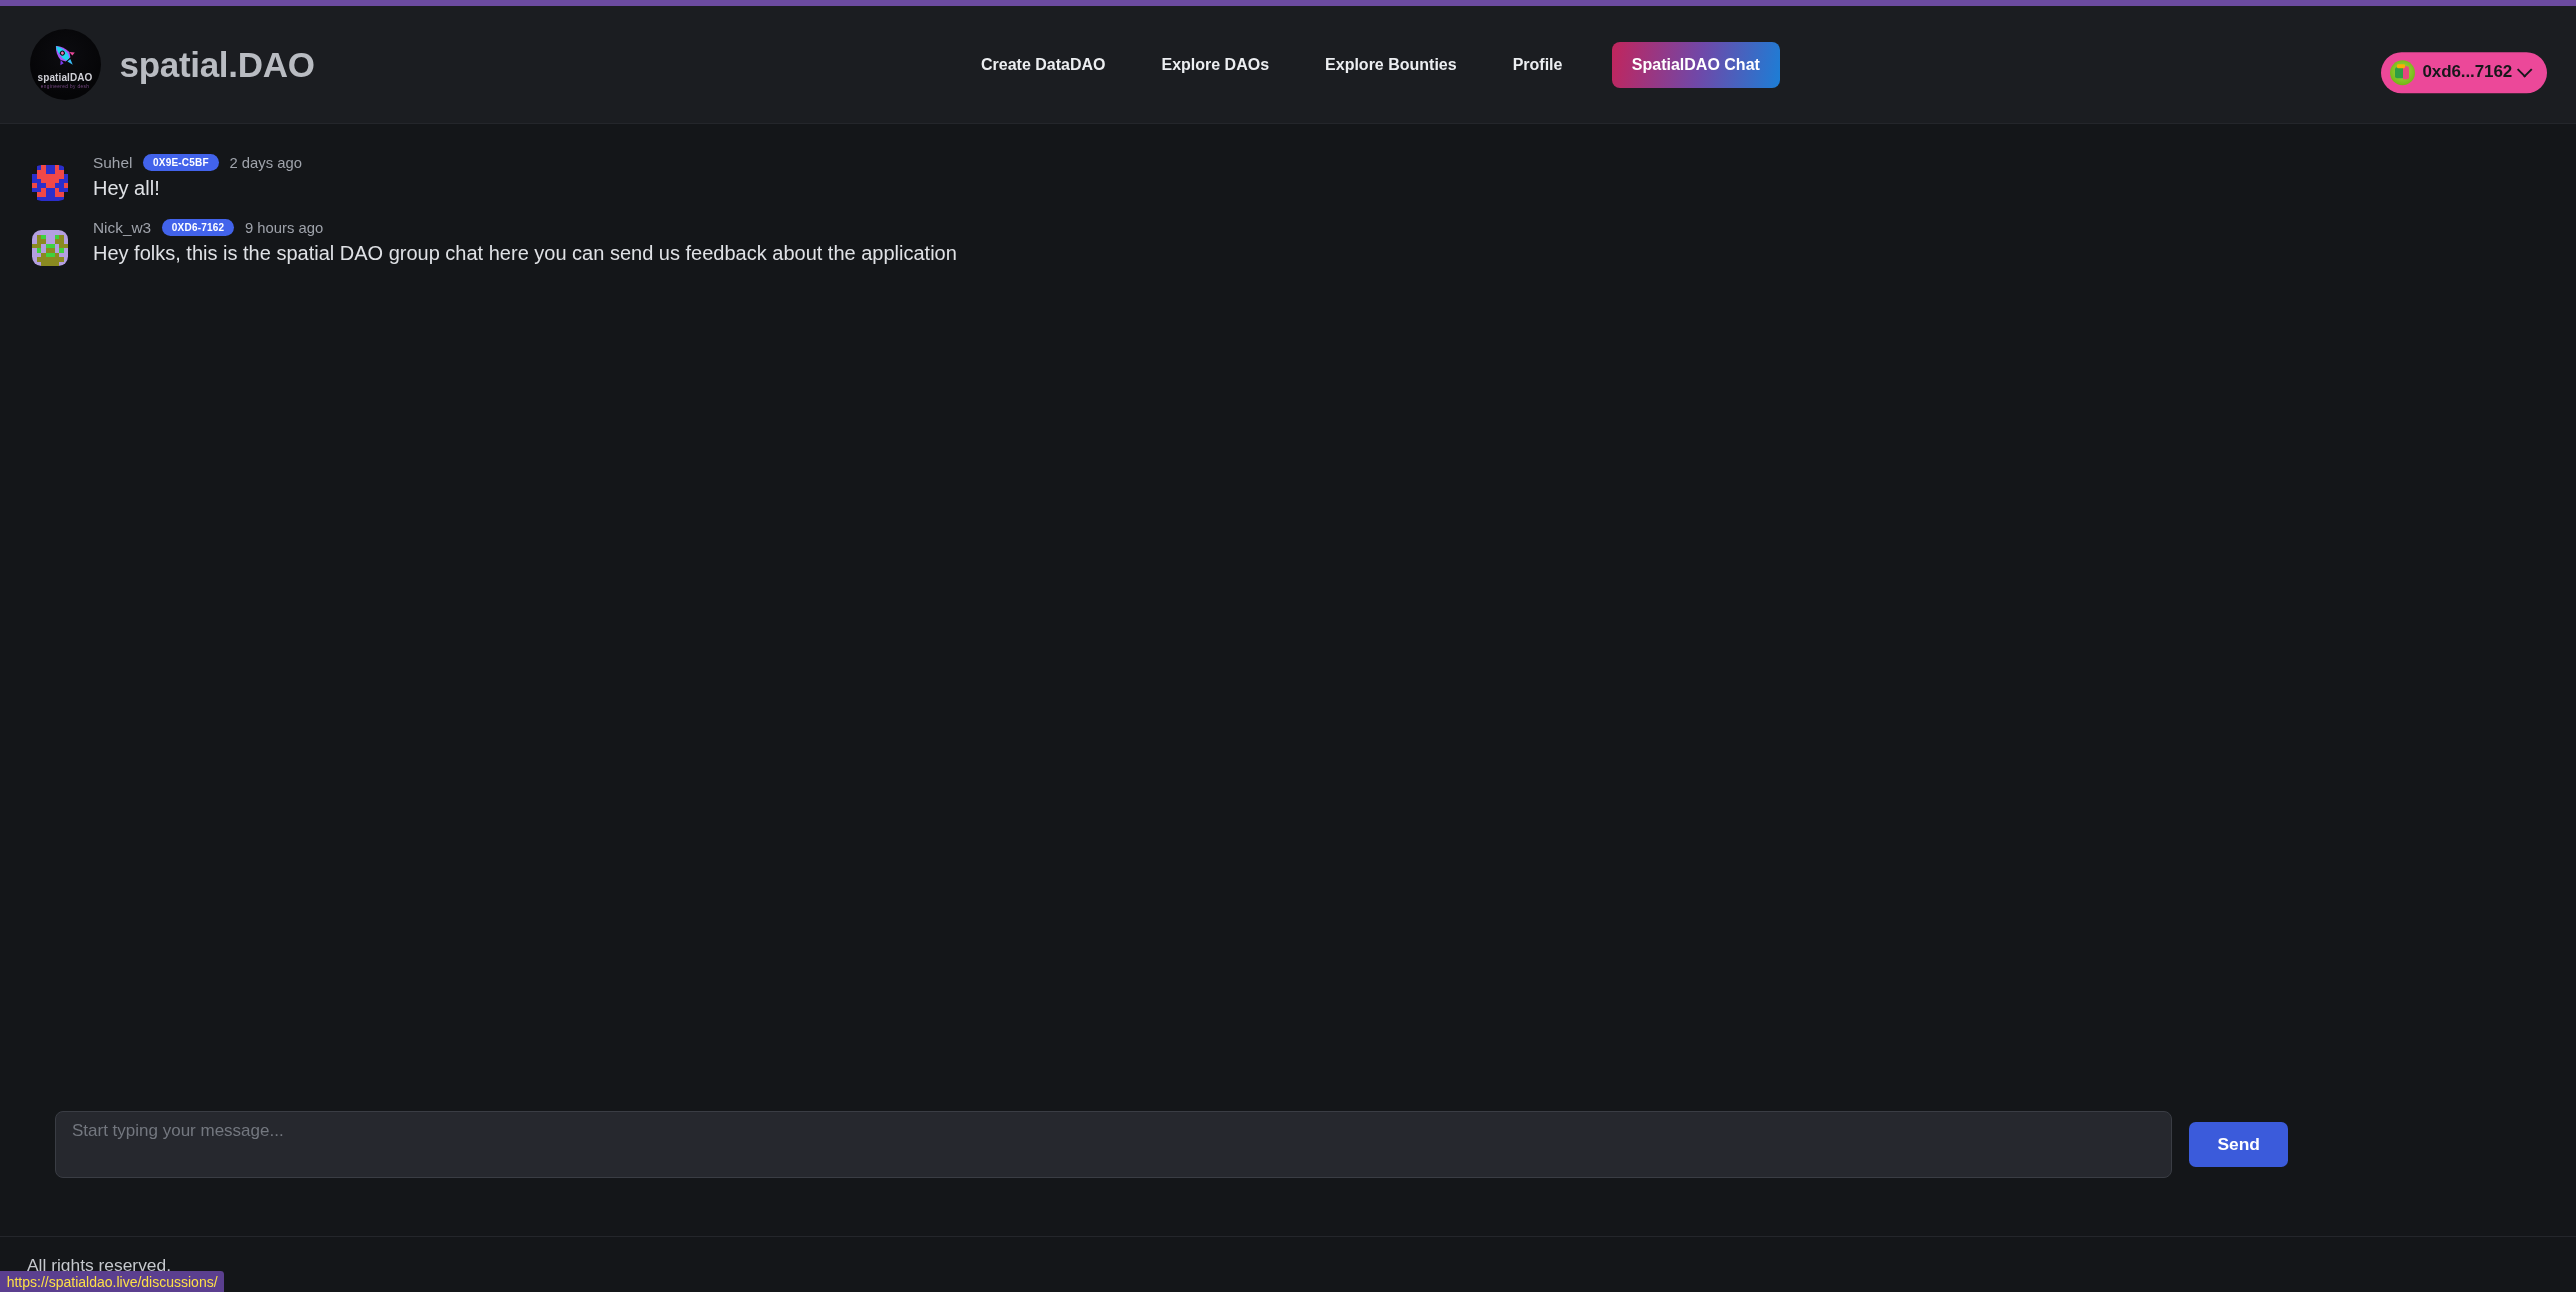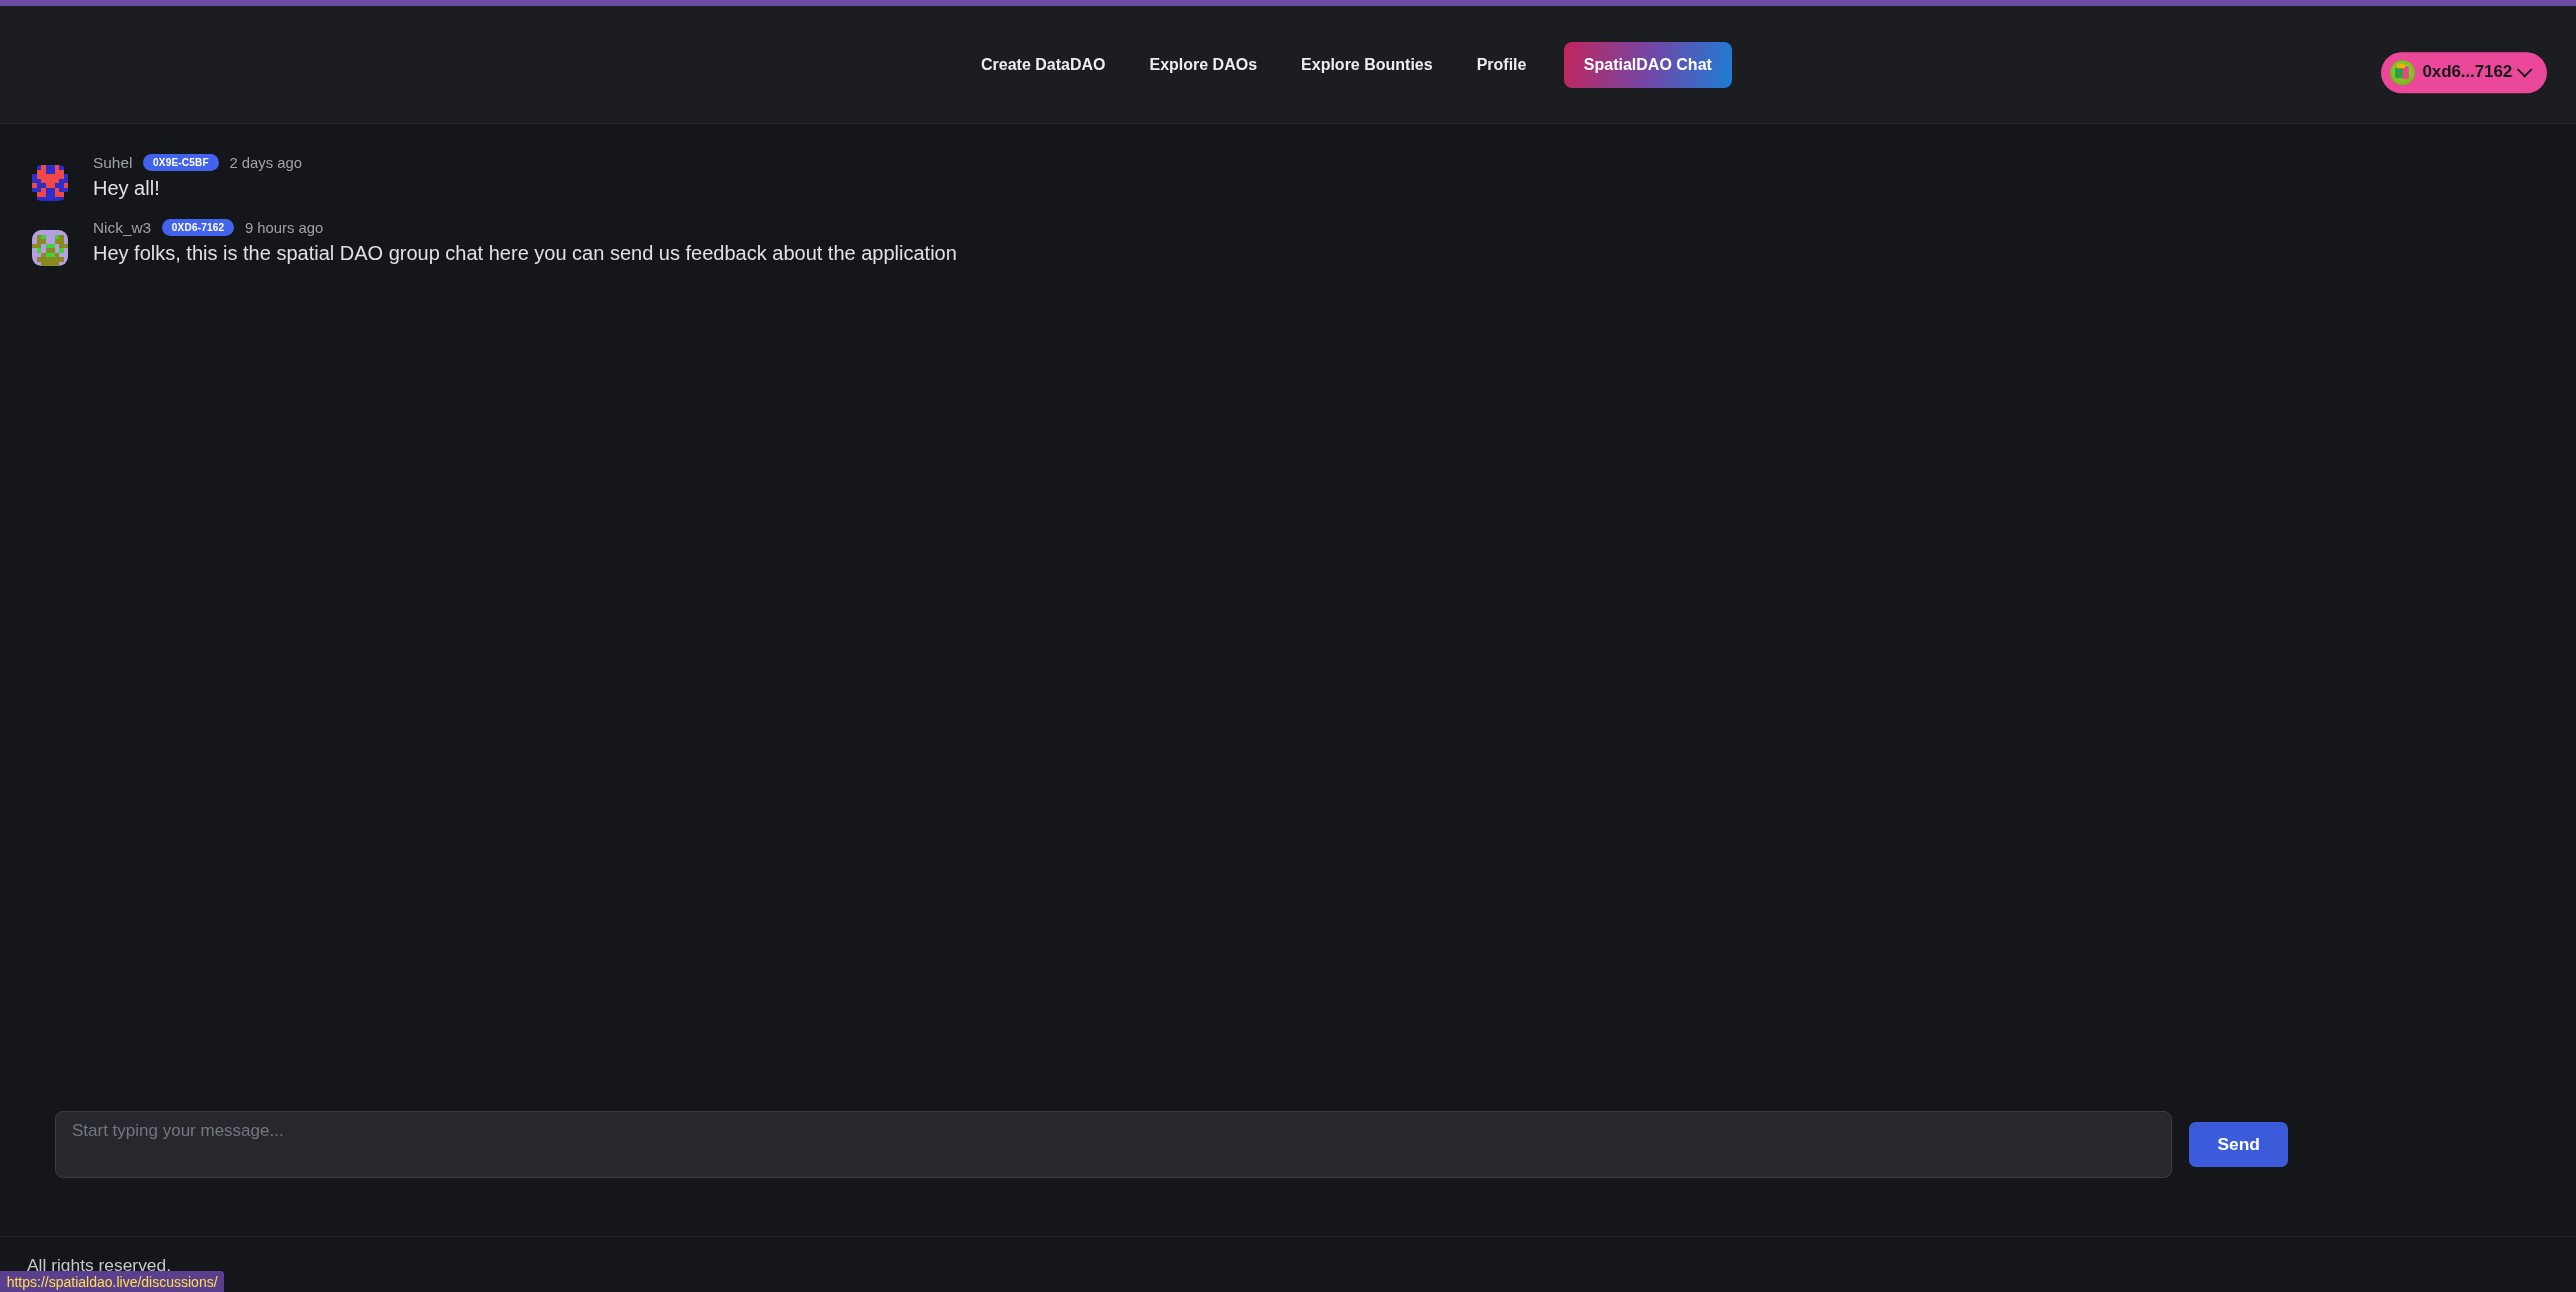--- a/index.html
+++ b/index.html
@@ -87,21 +87,21 @@
   }
 
   
   .nav {
     position: absolute;
     left: 961px;
     top: 0;
     height: 118px;
     display: flex;
     align-items: center;
-    gap: 4px;
+    gap: 16px;
   }
 
   .nav-link {
     font-size: 16px;
     font-weight: bold;
     color: #eceef1;
     text-decoration: none;
     padding: 0 20px;
     white-space: nowrap;
     cursor: pointer;
@@ -293,20 +293,36 @@
     font-family: "Liberation Sans", sans-serif;
   }
 </style>
 </head>
 <body>
 
 <div class="top-strip"></div>
 
 <div class="header">
 
+  <div class="brand">
+    <div class="brand-logo">
+      <svg class="rocket" viewBox="0 0 48 48">
+        <path d="M24 3c6 6 9 13 9 21l-4 7h-10l-4-7c0-8 3-15 9-21z" fill="#a855f7"></path>
+        <path d="M24 3c4 6 6 13 6 21l-3 7h-6l-2-7c0-8 1-15 5-21z" fill="#22d3ee"></path>
+        <circle cx="24" cy="18" r="4" fill="#0b0b12"></circle>
+        <circle cx="24" cy="18" r="2.2" fill="#f472b6"></circle>
+        <path d="M15 24l-6 6 6 1z" fill="#7c3aed"></path>
+        <path d="M33 24l6 6-6 1z" fill="#ec4899"></path>
+        <path d="M21 33h6l-3 9z" fill="#38bdf8"></path>
+      </svg>
+      <div class="logo-word">spatialDAO</div>
+      <div class="logo-sub">engineered by desh</div>
+    </div>
+    <div class="brand-name">spatial.DAO</div>
+  </div>
 
   <nav class="nav">
     <a class="nav-link" href="#">Create DataDAO</a>
     <a class="nav-link" href="#">Explore DAOs</a>
     <a class="nav-link" href="#">Explore Bounties</a>
     <a class="nav-link" href="#">Profile</a>
     <button class="nav-cta">SpatialDAO Chat</button>
   </nav>
 
   <div class="wallet">

